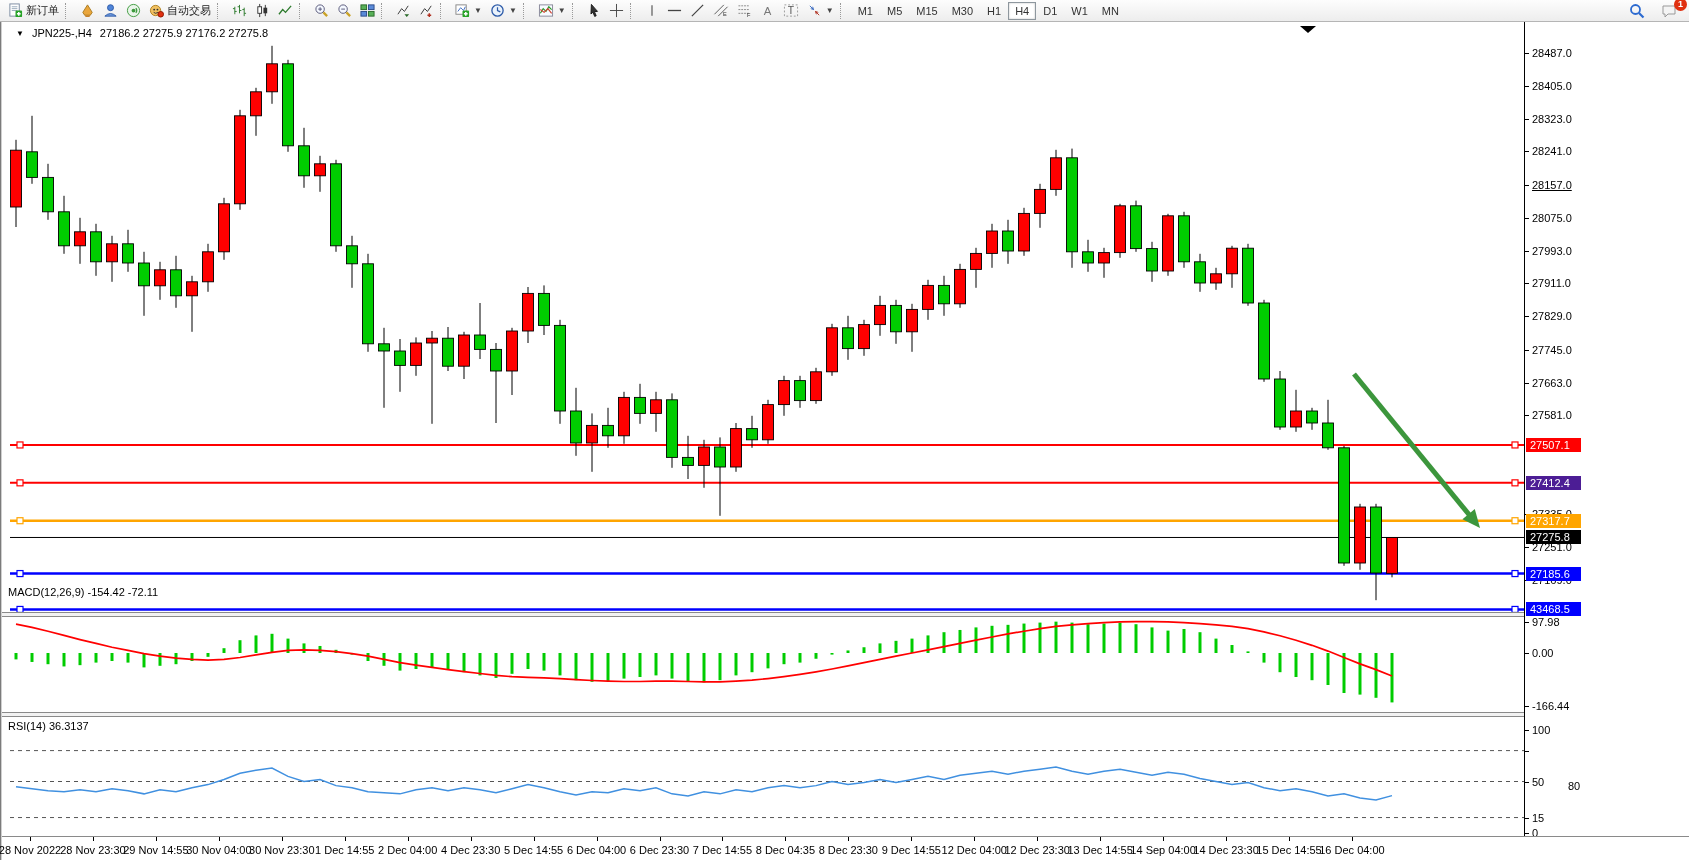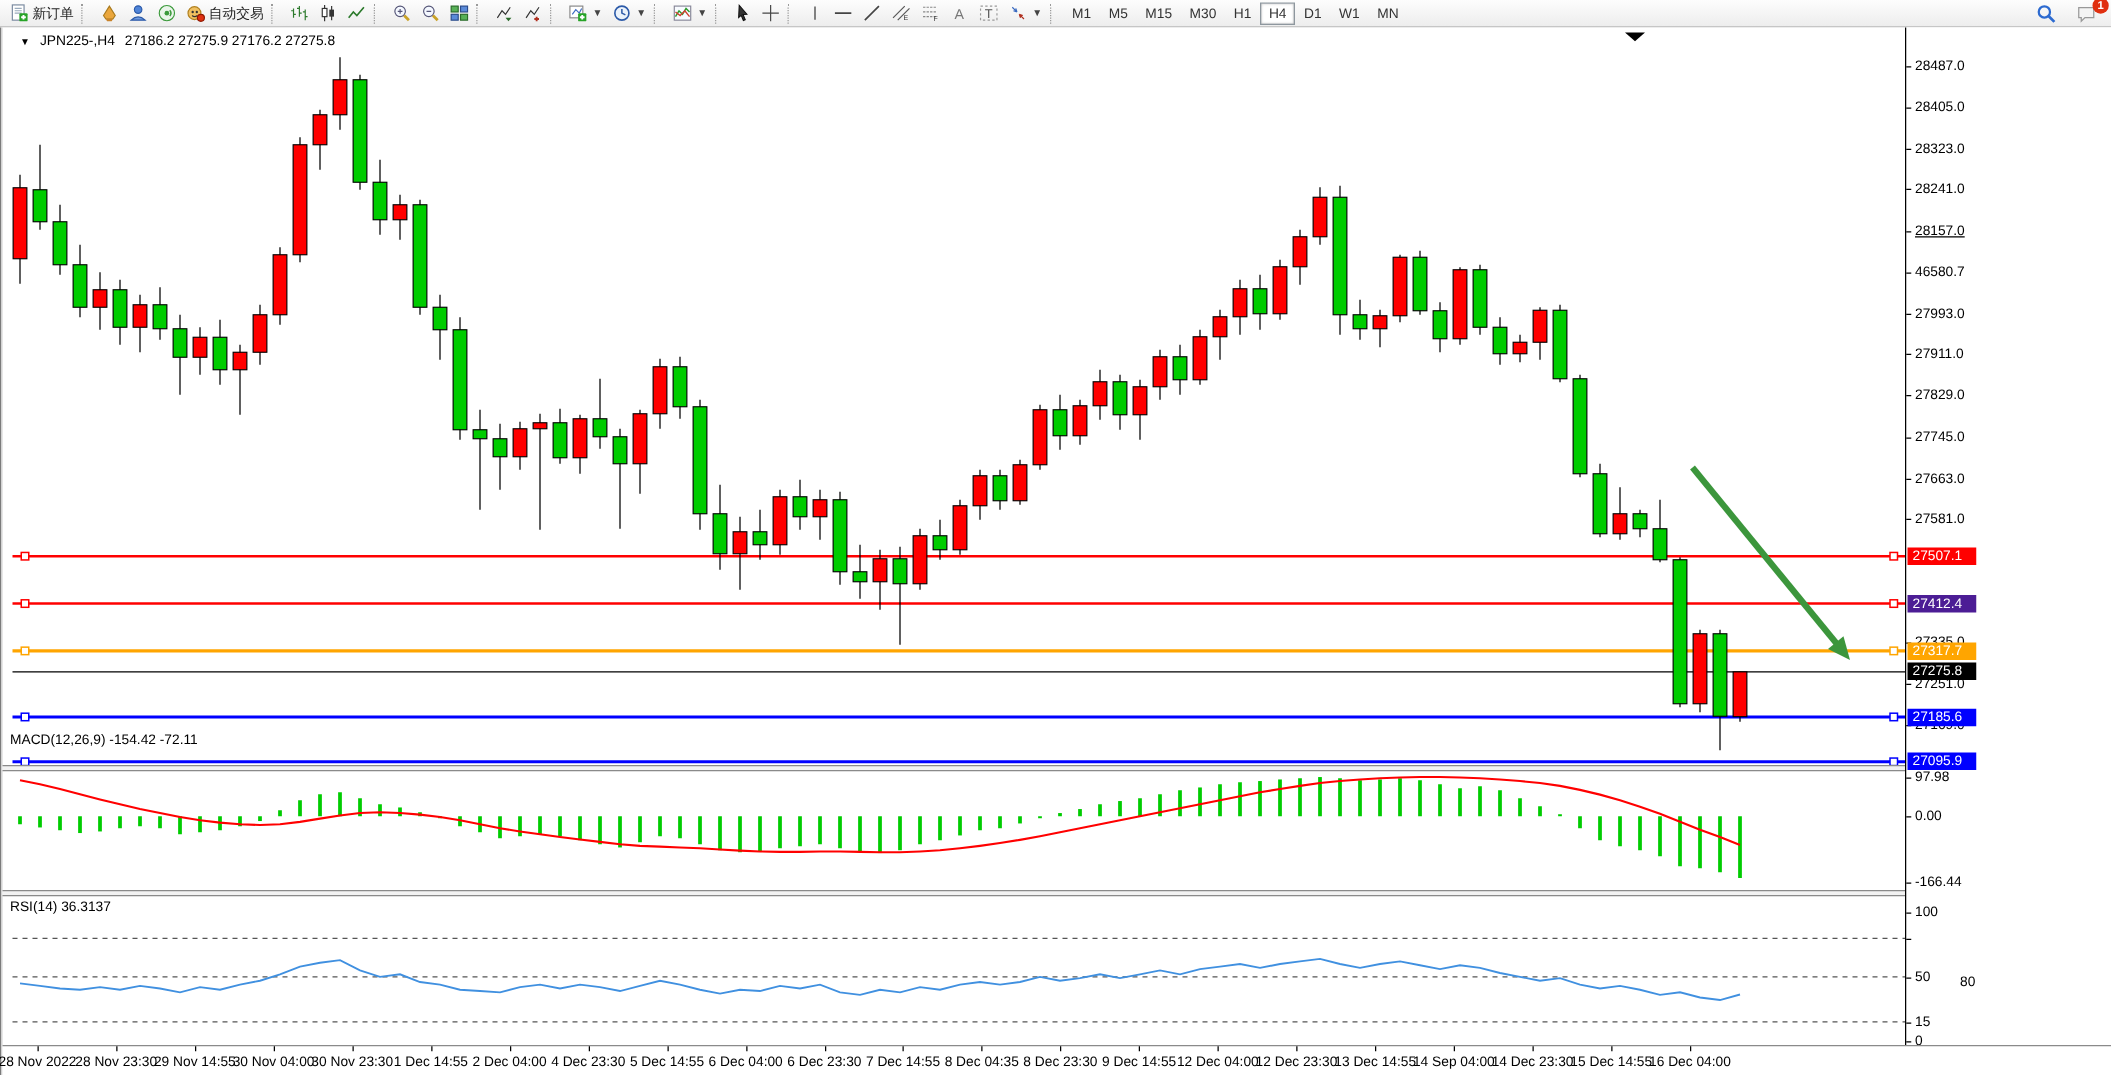--- a/index.html
+++ b/index.html
@@ -579,21 +579,21 @@
         <div class="tick" style="top: 25px;">28487.0</div>
         <div class="tickmark" style="top: 63.8px;"></div>
         <div class="tick" style="top: 57.8px;">28405.0</div>
         <div class="tickmark" style="top: 96.6px;"></div>
         <div class="tick" style="top: 90.6px;">28323.0</div>
         <div class="tickmark" style="top: 129.4px;"></div>
         <div class="tick" style="top: 123.4px;">28241.0</div>
         <div class="tickmark" style="top: 163px;"></div>
         <div class="tick" style="top: 157px; text-decoration: underline;">28157.0</div>
         <div class="tickmark" style="top: 195.8px;"></div>
-        <div class="tick" style="top: 189.8px;">46580.7</div>
+        <div class="tick" style="top: 189.8px;">28075.0</div>
         <div class="tickmark" style="top: 228.6px;"></div>
         <div class="tick" style="top: 222.6px;">27993.0</div>
         <div class="tickmark" style="top: 261.4px;"></div>
         <div class="tick" style="top: 255.4px;">27911.0</div>
         <div class="tickmark" style="top: 294.2px;"></div>
         <div class="tick" style="top: 288.2px;">27829.0</div>
         <div class="tickmark" style="top: 327.8px;"></div>
         <div class="tick" style="top: 321.8px;">27745.0</div>
         <div class="tickmark" style="top: 360.6px;"></div>
         <div class="tick" style="top: 354.6px;">27663.0</div>
@@ -603,21 +603,21 @@
         <div class="tick" style="top: 485.8px;">27335.0</div>
         <div class="tickmark" style="top: 525.4px;"></div>
         <div class="tick" style="top: 519.4px;">27251.0</div>
         <div class="tickmark" style="top: 558.2px;"></div>
         <div class="tick" style="top: 552.2px;">27169.0</div>
         <div class="linelab" style="top: 415.96px; background: rgb(255, 0, 0);">27507.1</div>
         <div class="linelab" style="top: 453.84px; background: #4c1d95;">27412.4</div>
         <div class="linelab" style="top: 491.72px; background: rgb(255, 165, 0);">27317.7</div>
         <div class="linelab" style="top: 508.48px; background: rgb(0, 0, 0);">27275.8</div>
         <div class="linelab" style="top: 544.56px; background: rgb(0, 0, 255);">27185.6</div>
-        <div class="linelab" style="top: 580.44px; background: rgb(0, 0, 255);">27095.9</div>
+        <div class="linelab" style="top: 580.44px; background: rgb(0, 0, 255);">43468.5</div>
         <div class="tickmark" style="top: 599.646px;"></div>
         <div class="tick" style="top: 593.646px;">97.98</div>
         <div class="tickmark" style="top: 631px;"></div>
         <div class="tick" style="top: 625px;">0.00</div>
         <div class="tickmark" style="top: 684.261px;"></div>
         <div class="tick" style="top: 678.261px;">-166.44</div>
         <div class="tickmark" style="top: 708px;"></div>
         <div class="tick" style="top: 702px;">100</div>
         <div class="tickmark" style="top: 728.6px;"></div>
         <div class="tick" style="top: 758px; padding-left: 36px;">80</div>

